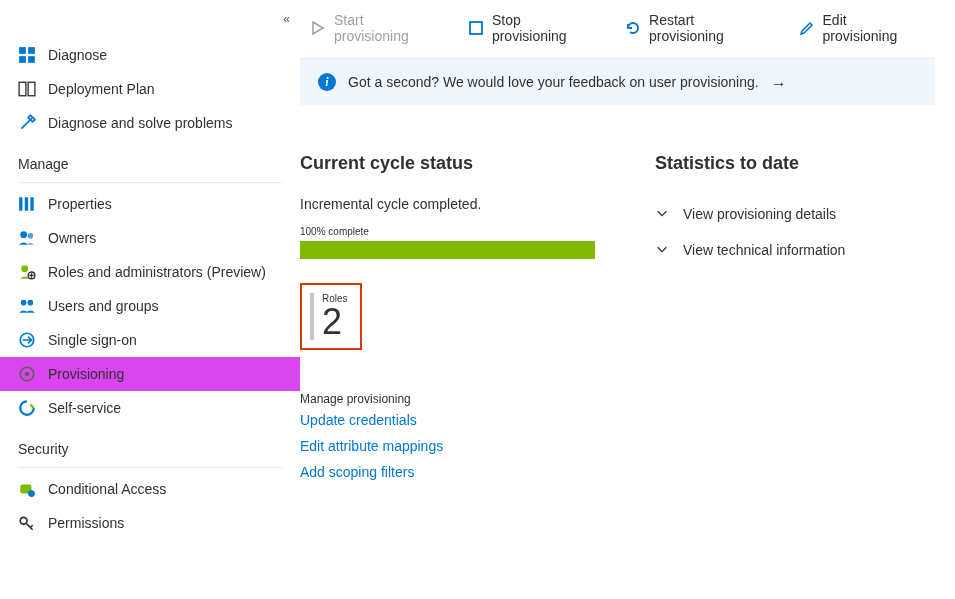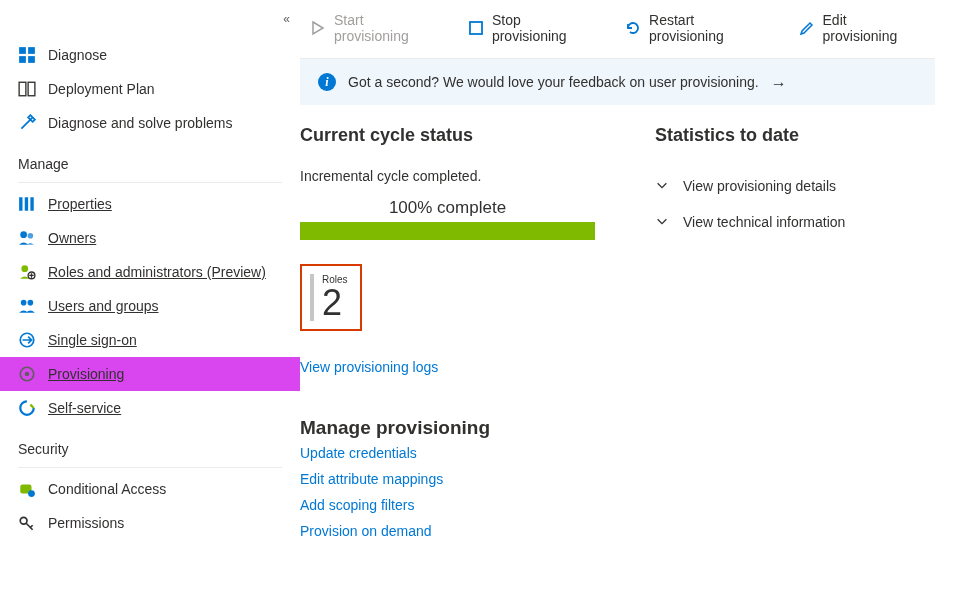--- a/index.html
+++ b/index.html
@@ -14,35 +14,35 @@
     .side-label { color: #323130; }
     .section-header { padding: 16px 18px 6px 18px; font-weight: 400; color: #323130; }
     .section-divider { border: none; border-top: 1px solid #edebe9; margin: 4px 18px; }
     .main { flex: 1; padding: 0 20px 20px 0; display: flex; flex-direction: column; }
     .toolbar { display: flex; gap: 6px; padding: 8px 0 10px 0; border-bottom: 1px solid #edebe9; }
     .tool-btn { display: inline-flex; align-items: center; gap: 8px; padding: 4px 10px; cursor: pointer; color: #323130; }
     .tool-btn.disabled { color: #a19f9d; cursor: default; }
     .tool-icon { width: 16px; height: 16px; display: inline-flex; }
     .feedback-banner { background: #eff6fc; padding: 14px 18px; display: flex; align-items: center; gap: 12px; margin-top: 0;}
     .info-circle { width: 18px; height: 18px; border-radius: 50%; background: #0078d4; color: #fff; display: inline-flex; align-items: center; justify-content: center; font-size: 12px; font-weight: bold; font-style: italic; font-family: 'Times New Roman', serif;}
-    .content-row { display: flex; margin-top: 20px; gap: 60px;}
+    .content-row { display: flex; margin-top: 48px; gap: 60px;}
     .col-left { flex: 1; }
     .col-right { width: 280px; }
     h2 { font-size: 18px; font-weight: 600; margin-bottom: 22px; }
     .status-text { margin-bottom: 14px; }
-    .progress-label { text-align: center; margin-bottom: 4px; font-size: 17px;}
+    .progress-label { text-align: left; margin-bottom: 4px; font-size: 10px;}
     .progress-bar { height: 18px; background: #7fba00; width: 100%; }
     .roles-card { border: 2px solid #d83b01; display: inline-block; padding: 8px 12px 8px 8px; margin-top: 24px; }
     .roles-inner { border-left: 4px solid #c8c6c4; padding-left: 8px; }
     .roles-label { font-size: 10px; color: #323130; text-align: center; }
     .roles-number { font-size: 36px; font-weight: 400; line-height: 1;}
     .link { color: #0078d4; cursor: pointer; }
     .view-logs { margin-top: 28px; display: inline-block;}
     .manage-section { margin-top: 42px; }
-    .manage-section h3 { font-size: 19px; font-weight: 700; margin-bottom: 6px;}
+    .manage-section h3 { font-size: 12px; font-weight: 400; margin-bottom: 6px;}
     .manage-links { display: flex; flex-direction: column; gap: 10px;}
     .stat-item { display: flex; align-items: flex-start; gap: 14px; padding: 10px 0; cursor: pointer;}
     .chevron { width: 14px; height: 14px; display: inline-flex;}
     .arrow-right { font-size: 16px; color: #323130;}
   </style>
 </head>
 <body>
 
 <div class="layout">
   <nav class="sidebar">
@@ -73,21 +73,21 @@
             <svg viewBox="0 0 16 16">
               <path d="M13 3 L3 13 M11 1 L15 5 L13 7 L9 3 Z" fill="none" stroke="#0078d4" stroke-width="1.5"></path>
             </svg>
           </span>
         <span class="side-label">Diagnose and solve problems</span>
       </li>
     </ul>
 
     <div class="section-header">Manage</div>
     <hr class="section-divider">
-    <ul class="side-list" style="margin-top:0;text-decoration:underline;">
+    <ul class="side-list" style="margin-top:0;">
       <li class="side-item">
         <span class="side-icon">
             <svg viewBox="0 0 16 16">
               <rect x="1" y="2" width="3" height="12" fill="#0078d4"></rect>
               <rect x="6" y="2" width="3" height="12" fill="#0078d4"></rect>
               <rect x="11" y="2" width="3" height="12" fill="#0078d4"></rect>
             </svg>
           </span>
         <span class="side-label">Properties</span>
       </li>
@@ -226,29 +226,27 @@
         <div class="progress-label">100% complete</div>
         <div class="progress-bar"></div>
 
         <div class="roles-card">
           <div class="roles-inner">
             <div class="roles-label">Roles</div>
             <div class="roles-number">2</div>
           </div>
         </div>
 
-        <div><a class="link view-logs">View provisioning logs</a></div>
 
         <div class="manage-section">
           <h3>Manage provisioning</h3>
           <div class="manage-links">
             <a class="link">Update credentials</a>
             <a class="link">Edit attribute mappings</a>
             <a class="link">Add scoping filters</a>
-            <a class="link">Provision on demand</a>
           </div>
         </div>
       </div>
 
       <div class="col-right">
         <h2>Statistics to date</h2>
         <div class="stat-item">
           <span class="chevron">
               <svg viewBox="0 0 16 16">
                 <path d="M3 6 L8 11 L13 6" fill="none" stroke="#323130" stroke-width="1.5"></path>

